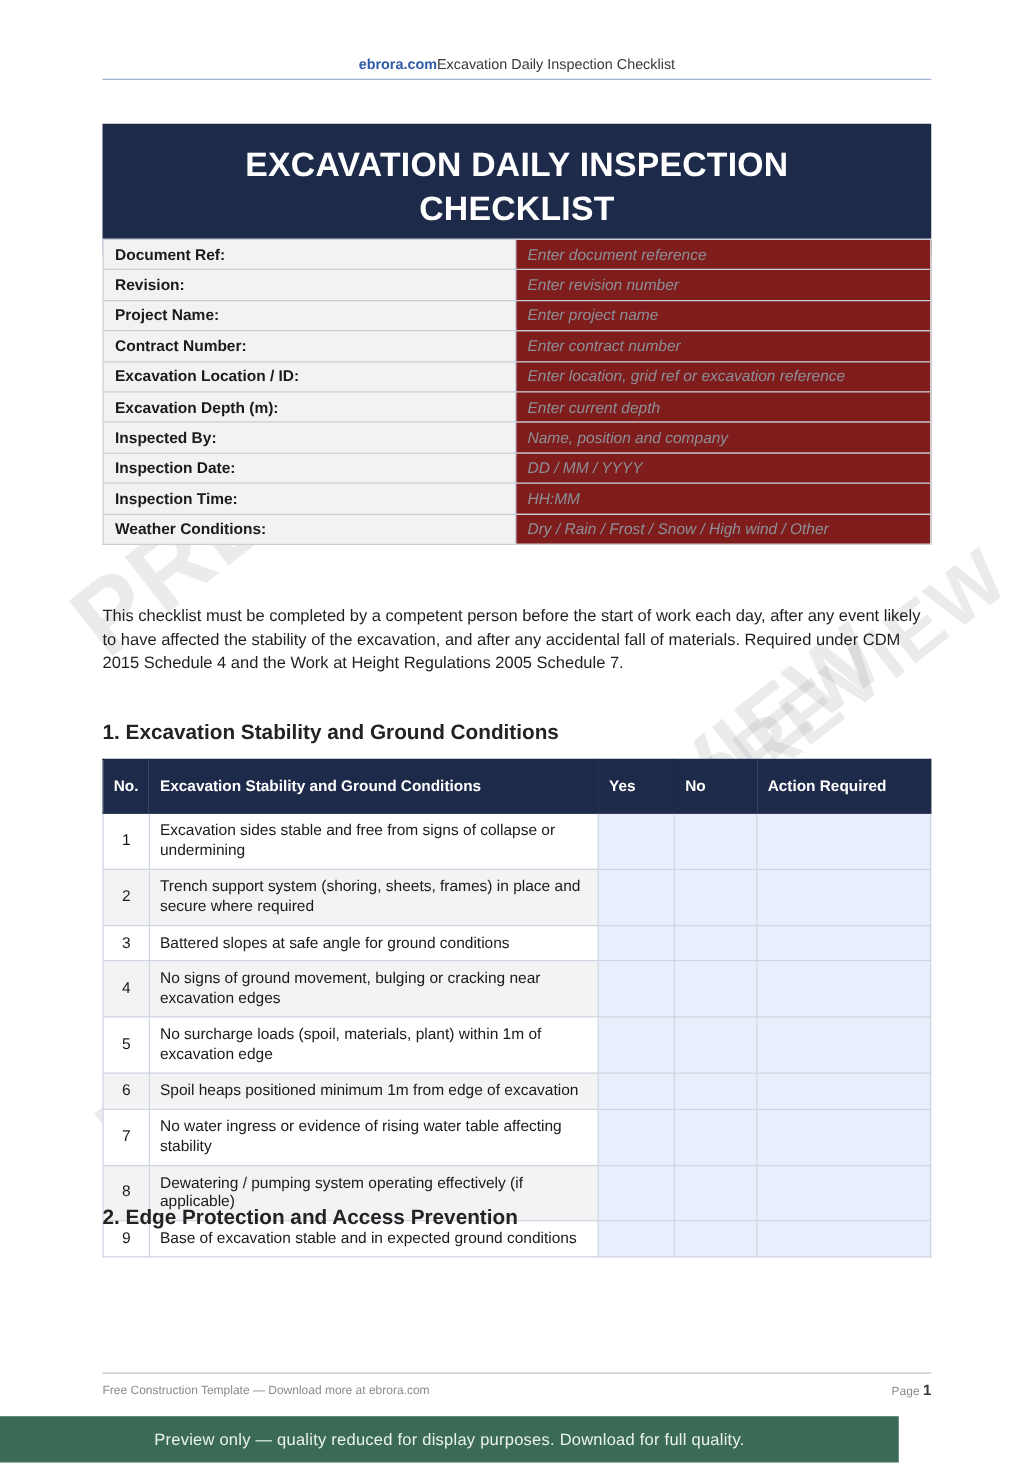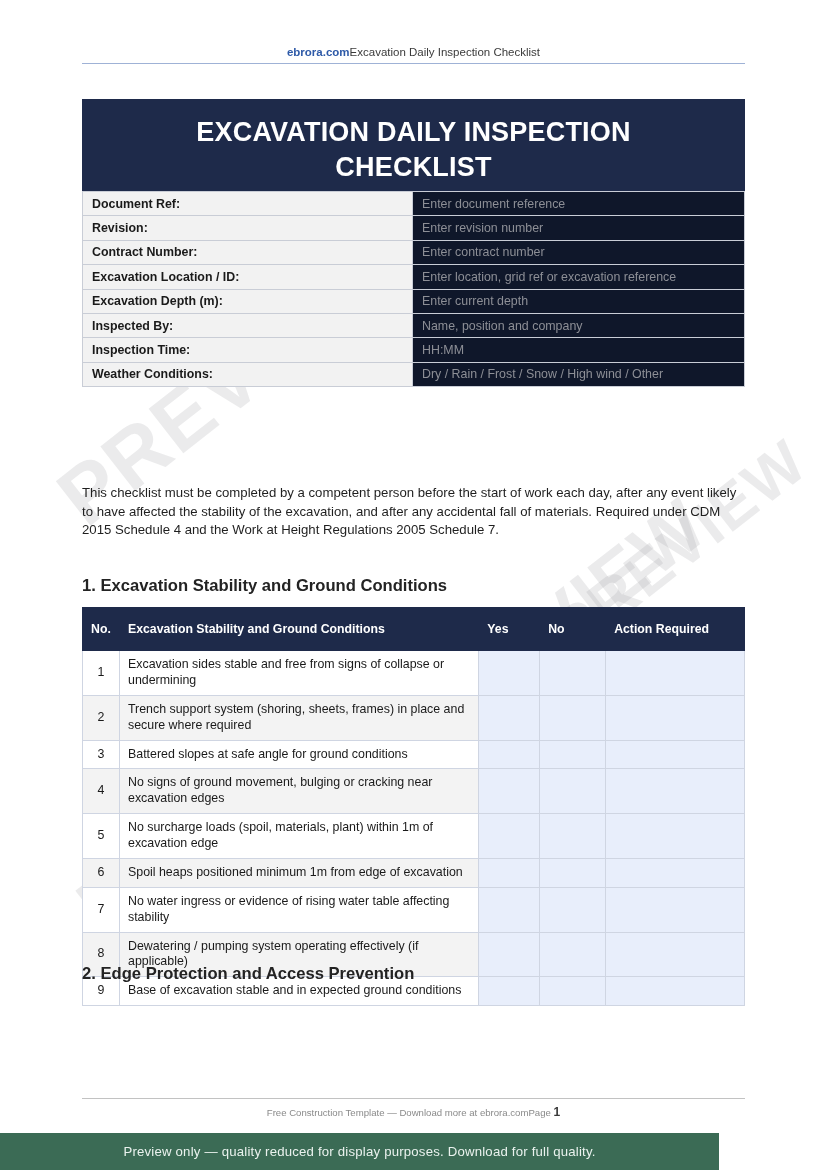--- a/index.html
+++ b/index.html
@@ -104,21 +104,22 @@
     padding: 3px 9px;
     vertical-align: middle;
   }
   .meta-label {
     width: 330px;
     background: #f2f2f2;
     font-weight: 700;
     color: #1a1a1a;
   }
   .meta-value {
-    background: #0f172a;
+    background: #7f1d1d;
+    font-style: italic;
     color: #8d8f96;
   }
 
   
   .intro {
     position: absolute;
     left: 82px;
     top: 484px;
     width: 660px;
     font-size: 13.2px;
@@ -184,21 +185,21 @@
   .check-table tr.row-even .td-no,
   .check-table tr.row-even .td-desc { background: #f3f3f3; }
 
   
   .doc-footer {
     position: absolute;
     left: 82px;
     top: 1098px;
     width: 663px;
     display: flex;
-    justify-content: center;
+    justify-content: space-between;
     align-items: center;
     padding-top: 6px;
     border-top: 1px solid #c2c2c2;
     z-index: 10;
   }
   .doc-footer-left {
     font-size: 9.6px;
     color: #8a8a8a;
   }
   .doc-footer-right {
@@ -256,34 +257,42 @@
     <tbody>
         <tr>
           <td class="meta-label">Document Ref:</td>
           <td class="meta-value">Enter document reference</td>
         </tr>
         <tr>
           <td class="meta-label">Revision:</td>
           <td class="meta-value">Enter revision number</td>
         </tr>
         <tr>
+          <td class="meta-label">Project Name:</td>
+          <td class="meta-value">Enter project name</td>
+        </tr>
+        <tr>
           <td class="meta-label">Contract Number:</td>
           <td class="meta-value">Enter contract number</td>
         </tr>
         <tr>
           <td class="meta-label">Excavation Location / ID:</td>
           <td class="meta-value">Enter location, grid ref or excavation reference</td>
         </tr>
         <tr>
           <td class="meta-label">Excavation Depth (m):</td>
           <td class="meta-value">Enter current depth</td>
         </tr>
         <tr>
           <td class="meta-label">Inspected By:</td>
           <td class="meta-value">Name, position and company</td>
+        </tr>
+        <tr>
+          <td class="meta-label">Inspection Date:</td>
+          <td class="meta-value">DD / MM / YYYY</td>
         </tr>
         <tr>
           <td class="meta-label">Inspection Time:</td>
           <td class="meta-value">HH:MM</td>
         </tr>
         <tr>
           <td class="meta-label">Weather Conditions:</td>
           <td class="meta-value">Dry / Rain / Frost / Snow / High wind / Other</td>
         </tr>
       </tbody>

